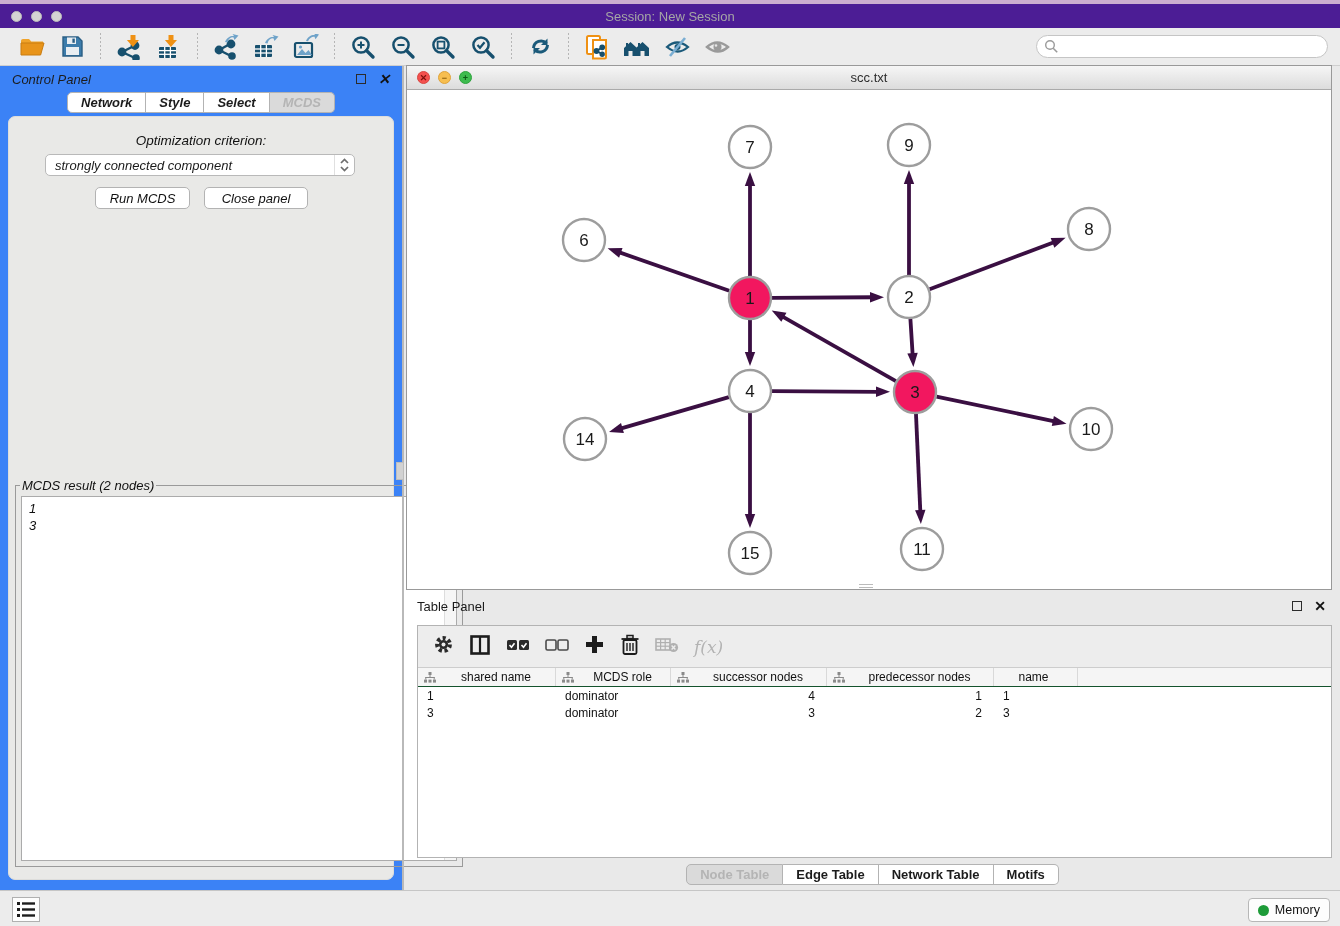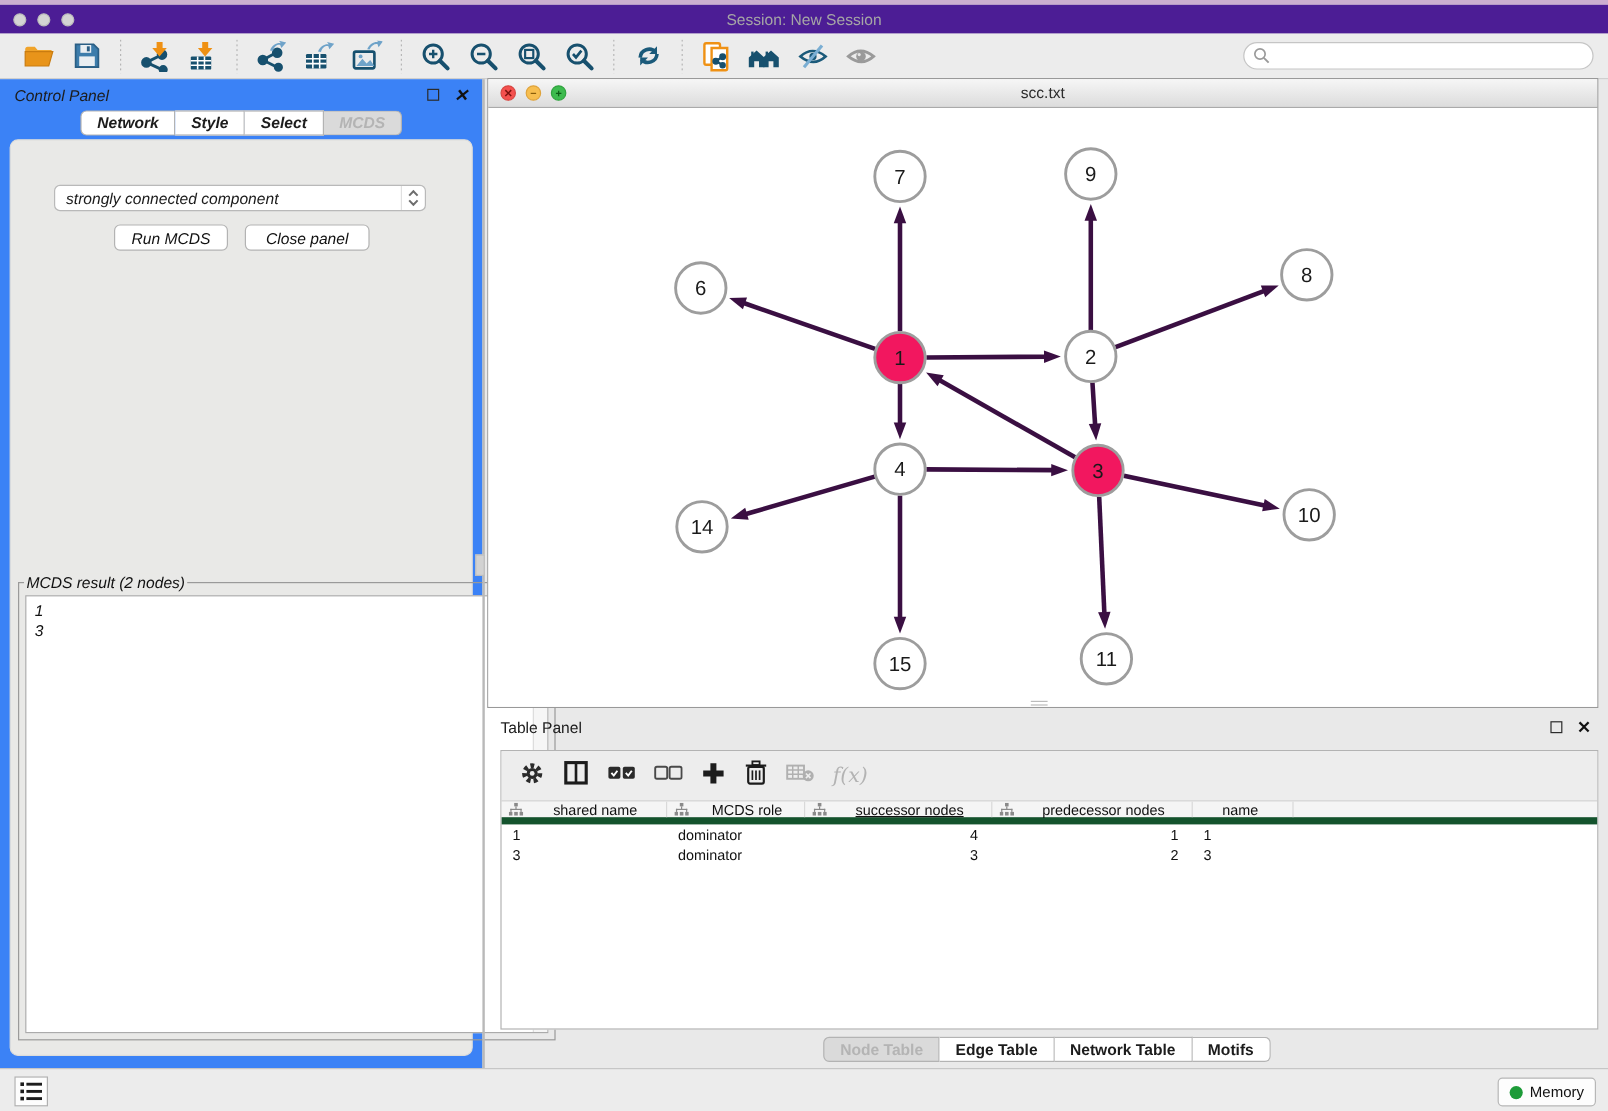--- a/index.html
+++ b/index.html
@@ -56,21 +56,21 @@
   .net-title { position:absolute; left:0; right:0; text-align:center; font-size:13px; color:#2d2d2d; }
   .net-canvas { position:absolute; left:0; top:24px; right:0; bottom:0; background:#fff; }
   .net-resize { position:absolute; left:452px; bottom:1px; width:14px; height:4px; border-top:1px solid #bbb; border-bottom:1px solid #bbb; }
 
   
   .table-panel { position:absolute; left:405px; top:592px; width:935px; height:298px; }
   .tp-hdr { height:28px; display:flex; align-items:center; padding:0 14px 0 12px; font-size:13px; color:#1c1c1c; }
   .tp-box { position:absolute; left:12px; top:33px; width:915px; height:233px; background:#fff; border:1px solid #b3b3b3; }
   .tp-toolbar { height:42px; background:#ededed; border-bottom:1px solid #cdcdcd; display:flex; align-items:center; padding-left:15px; gap:15px; }
   .fx { font-family:"DejaVu Serif", serif; font-style:italic; font-size:17px; color:#b3b3b3; }
-  .thead { display:flex; height:19px; background:#f5f5f5; border-bottom:6px solid #14532d; font-size:12px; }
+  .thead { display:flex; height:19px; background:#f5f5f5; border-bottom:1px solid #14532d; font-size:12px; }
   .th { display:flex; align-items:center; border-right:1px solid #d9d9d9; color:#111; }
   .th .th-label { flex:1; text-align:center; padding-right:4px; }
   .trow { display:flex; height:17px; font-size:12px; color:#111; }
   .td { display:flex; align-items:center; }
   .tp-tabs { position:absolute; left:0; right:0; top:272px; display:flex; justify-content:center; }
 
   
   .statusbar { position:absolute; left:0; top:890px; width:1340px; height:36px; background:#ececec; border-top:1px solid #c6c6c6; }
   .list-btn { position:absolute; left:12px; top:6px; width:28px; height:25px; background:#fdfdfd; border:1px solid #b0b0b0; display:flex; align-items:center; justify-content:center; }
   .memory-btn { position:absolute; right:10px; top:7px; height:24px; padding:0 9px; background:#fdfdfd; border:1px solid #b7b7b7; border-radius:4px; display:flex; align-items:center; gap:6px; font-size:12.5px; color:#111; }
@@ -255,20 +255,21 @@
     <span class="float-icon"></span>
     <span class="close-x">✕</span>
   </div>
   <div class="segs">
       <div class="seg">Network</div>
       <div class="seg">Style</div>
       <div class="seg">Select</div>
       <div class="seg active">MCDS</div>
     </div>
   <div class="cp-content">
+    <div class="opt-label">Optimization criterion:</div>
     <div class="select">
       <span class="sel-text">strongly connected component</span>
       <span class="stepper">
         <svg width="9" height="14" viewBox="0 0 9 14">
             <polyline points="1,5 4.5,1.4 8,5" fill="none" stroke="#6e6e6e" stroke-width="1.7"></polyline>
             <polyline points="1,9 4.5,12.6 8,9" fill="none" stroke="#6e6e6e" stroke-width="1.7"></polyline>
           </svg>
       </span>
     </div>
     <div class="btn" style="left:86px; top:70px; width:95px;">Run MCDS</div>
@@ -468,21 +469,21 @@
               <rect x="1.3" y="5" width="9.4" height="1"></rect>
               <rect x="1.3" y="5" width="1" height="2.6"></rect>
               <rect x="9.7" y="5" width="1" height="2.6"></rect>
               <rect x="0" y="7.6" width="3" height="3"></rect>
               <rect x="4.5" y="7.6" width="3" height="3"></rect>
               <rect x="9" y="7.6" width="3" height="3"></rect>
             </g>
           </svg>
           <span class="th-label">MCDS role</span>
         </div>
-        <div class="th" style="width: 156px; text-decoration: underline;">
+        <div class="th" style="width: 156px;">
           <svg width="12" height="11" viewBox="0 0 12 11" style="margin:0 5px 0 6px">
             <g fill="#8a8a8a">
               <rect x="4.5" y="0" width="3" height="3"></rect>
               <rect x="5.5" y="3" width="1" height="2.6"></rect>
               <rect x="1.3" y="5" width="9.4" height="1"></rect>
               <rect x="1.3" y="5" width="1" height="2.6"></rect>
               <rect x="9.7" y="5" width="1" height="2.6"></rect>
               <rect x="0" y="7.6" width="3" height="3"></rect>
               <rect x="4.5" y="7.6" width="3" height="3"></rect>
               <rect x="9" y="7.6" width="3" height="3"></rect>

